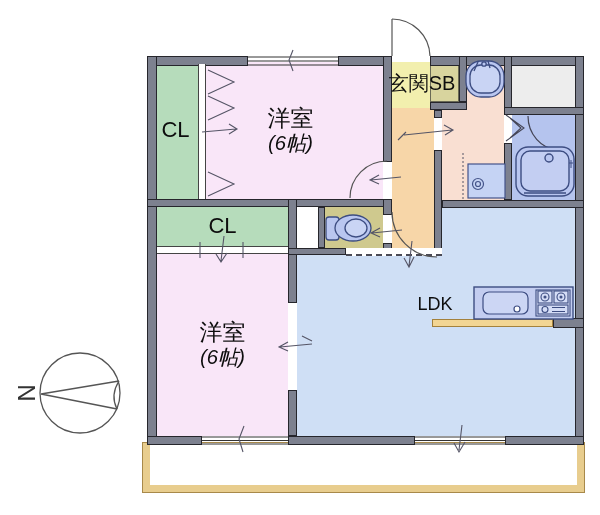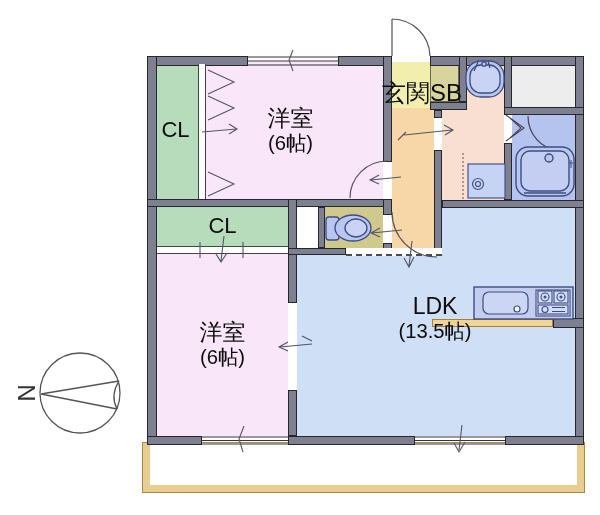--- a/index.html
+++ b/index.html
@@ -4,21 +4,21 @@
 <style>
   html,body{margin:0;padding:0;background:#fff;}
   #stage{
     position:relative;width:600px;height:515px;background:#ffffff;overflow:hidden;
     font-family:"Liberation Sans","DejaVu Sans",sans-serif;color:#111;
   }
   .floor{position:absolute;}
   .wall{position:absolute;background:#7d818f;border:1px solid #26262c;box-sizing:border-box;}
   .gap{position:absolute;background:#ffffff;}
   .lbl{position:absolute;text-align:center;line-height:1.12;white-space:nowrap;color:#0d0d0d;}
-  .sub{font-size:0.88em;}
+  .sub{font-size:0.88em;font-style:italic;}
   svg.overlay{position:absolute;left:0;top:0;pointer-events:none;}
 </style>
 </head>
 <body>
 
 <div id="stage">
 
   <div class="floor" style="left:143px;top:443px;width:441px;height:49px;background:#fff;border-left:7px solid #e8cd8e;border-right:7px solid #e8cd8e;border-bottom:7px solid #e8cd8e;box-sizing:border-box;outline:1px solid #a8894a;"></div>
 
   <div class="floor" style="left:297px;top:207px;width:278px;height:229px;background:#cfdff5;"></div>
@@ -178,28 +178,27 @@
     <text x="26" y="401" font-size="24" fill="#333" text-anchor="middle" transform="rotate(90 26 393)" font-family="Liberation Sans, DejaVu Sans, sans-serif" id="compass-n">N</text>
   </svg>
 
   <div class="lbl" style="left:153px;top:118px;width:45px;font-size:22px;">CL</div>
 
   <div class="lbl" style="left:198px;top:106px;width:185px;font-size:23px;">
     <div>洋室</div>
     <div class="sub">(6帖)</div>
   </div>
 
-  <div class="lbl" style="left:380px;top:72px;width:84px;font-size:24px;margin-top:8px;">玄関SB</div>
+  <div class="lbl" style="left:380px;top:72px;width:84px;font-size:20px;">玄関SB</div>
 
   <div class="lbl" style="left:157px;top:214px;width:131px;font-size:22px;">CL</div>
 
   <div class="lbl" style="left:157px;top:320px;width:131px;font-size:23px;">
     <div>洋室</div>
     <div class="sub">(6帖)</div>
   </div>
 
-  <div class="lbl" style="left:345px;top:294px;width:180px;font-size:23px;">
+  <div class="lbl" style="left:345px;top:294px;width:180px;font-size:18px;">
     <div>LDK</div>
-    <div class="sub">(13.5帖)</div>
   </div>
 
 
 </div>
 
 </body></html>

